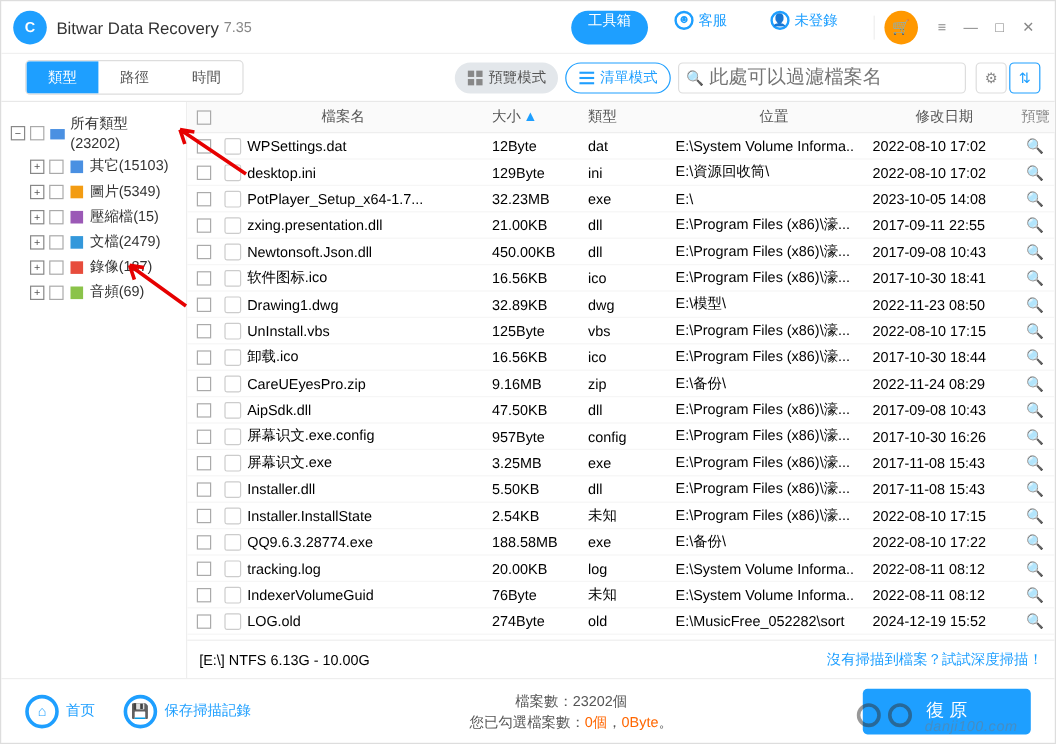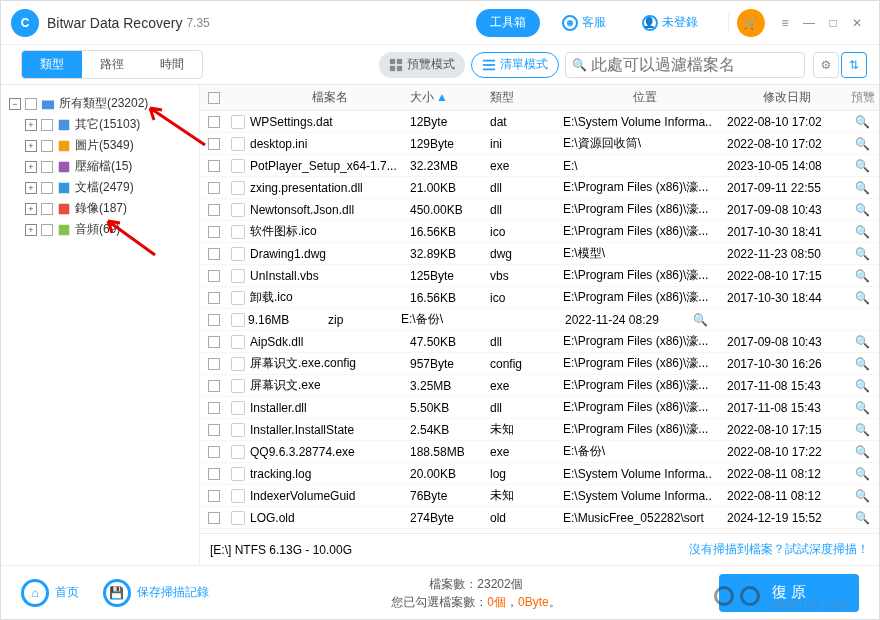--- a/index.html
+++ b/index.html
@@ -2,21 +2,21 @@
 <html><head>
 <meta charset="utf-8">
 <style>
 * { margin:0; padding:0; box-sizing:border-box; font-family:"Microsoft YaHei",Arial,sans-serif; font-size:12px; }
 body { width:880px; height:620px; background:#fff; border:1px solid #ddd; overflow:hidden; }
 .titlebar { height:44px; display:flex; align-items:center; padding:0 10px; border-bottom:1px solid #f0f0f0; }
 .logo-circle { width:28px; height:28px; border-radius:50%; background:#1e9fff; display:flex; align-items:center; justify-content:center; color:#fff; font-weight:bold; margin-right:8px; }
 .app-title { font-size:14px; color:#333; }
 .app-ver { font-size:12px; color:#888; margin-left:4px; }
 .titlebar .spacer { flex:1; }
-.tb-btn { height:28px; padding:0 14px; border-radius:14px; display:flex; align-items:center; margin-right:8px; cursor:pointer; color:#1e9fff; }
+.tb-btn { height:28px; padding:0 14px; border-radius:14px; display:flex; margin-right:8px; cursor:pointer; color:#1e9fff; }
 .tb-btn.blue { background:#1e9fff; color:#fff; }
 .tb-icon { width:16px; height:16px; border:2px solid #1e9fff; border-radius:50%; margin-right:4px; display:flex; align-items:center; justify-content:center; font-size:10px; }
 .cart { width:28px; height:28px; border-radius:50%; background:#ff9800; color:#fff; display:flex; align-items:center; justify-content:center; margin-right:8px; }
 .winbtn { width:24px; height:24px; display:flex; align-items:center; justify-content:center; color:#888; cursor:pointer; }
 .toolbar { height:40px; display:flex; align-items:center; padding:0 12px 0 20px; border-bottom:1px solid #e8e8e8; }
 .tabs { display:flex; border:1px solid #ddd; border-radius:4px; overflow:hidden; }
 .tab { padding:5px 18px; cursor:pointer; color:#555; }
 .tab.active { background:#1e9fff; color:#fff; }
 .toolbar .spacer { flex:1; }
 .mode-btn { height:26px; padding:0 10px; border-radius:13px; display:flex; align-items:center; margin-right:6px; cursor:pointer; }
@@ -34,21 +34,21 @@
 .tree-item .cb { width:12px; height:12px; border:1px solid #aaa; margin-right:4px; }
 .tree-item .fico { width:14px; height:14px; margin-right:4px; }
 .tree-item.child { margin-left:16px; }
 .content { flex:1; display:flex; flex-direction:column; }
 .thead { display:flex; height:26px; align-items:center; border-bottom:1px solid #eee; background:#fafafa; color:#555; }
 .trow { display:flex; height:22px; align-items:center; border-bottom:1px solid #f6f6f6; }
 .col-cb { width:28px; display:flex; align-items:center; justify-content:center; }
 .col-cb .cb { width:12px; height:12px; border:1px solid #aaa; }
 .col-ic { width:20px; display:flex; align-items:center; justify-content:center; }
 .col-name { width:162px; padding-left:2px; overflow:hidden; white-space:nowrap; text-overflow:ellipsis; }
-.col-size { width:80px; }
+.col-size { width:80px;margin-left:44px; }
 .col-type { width:54px; }
 .col-loc { width:164px; overflow:hidden; white-space:nowrap; text-overflow:ellipsis;margin-left:19px; }
 .col-date { width:120px; }
 .col-prev { width:32px; text-align:center; color:#888; }
 .sort-arr { color:#1e9fff; margin-left:2px; }
 .fileic { width:14px; height:14px; border:1px solid #ccc; border-radius:2px; background:#fff; }
 .drive-bar { height:32px; border-top:1px solid #eee; display:flex; align-items:center; padding:0 10px; }
 .drive-bar .deep { color:#1e9fff; margin-left:auto; }
 .footer { height:54px; border-top:1px solid #eee; display:flex; align-items:center; padding:0 20px; }
 .foot-link { display:flex; align-items:center; color:#1e9fff; margin-right:24px; cursor:pointer; }
@@ -336,20 +336,21 @@
           <div class="col-date">2017-10-30 18:44</div>
           <div class="col-prev">🔍</div>
         </div>
         <div class="trow">
           <div class="col-cb">
             <span class="cb"></span>
           </div>
           <div class="col-ic">
             <span class="fileic"></span>
           </div>
+          <div class="col-name">CareUEyesPro.zip</div>
           <div class="col-size">9.16MB</div>
           <div class="col-type">zip</div>
           <div class="col-loc">E:\备份\</div>
           <div class="col-date">2022-11-24 08:29</div>
           <div class="col-prev">🔍</div>
         </div>
         <div class="trow">
           <div class="col-cb">
             <span class="cb"></span>
           </div>

